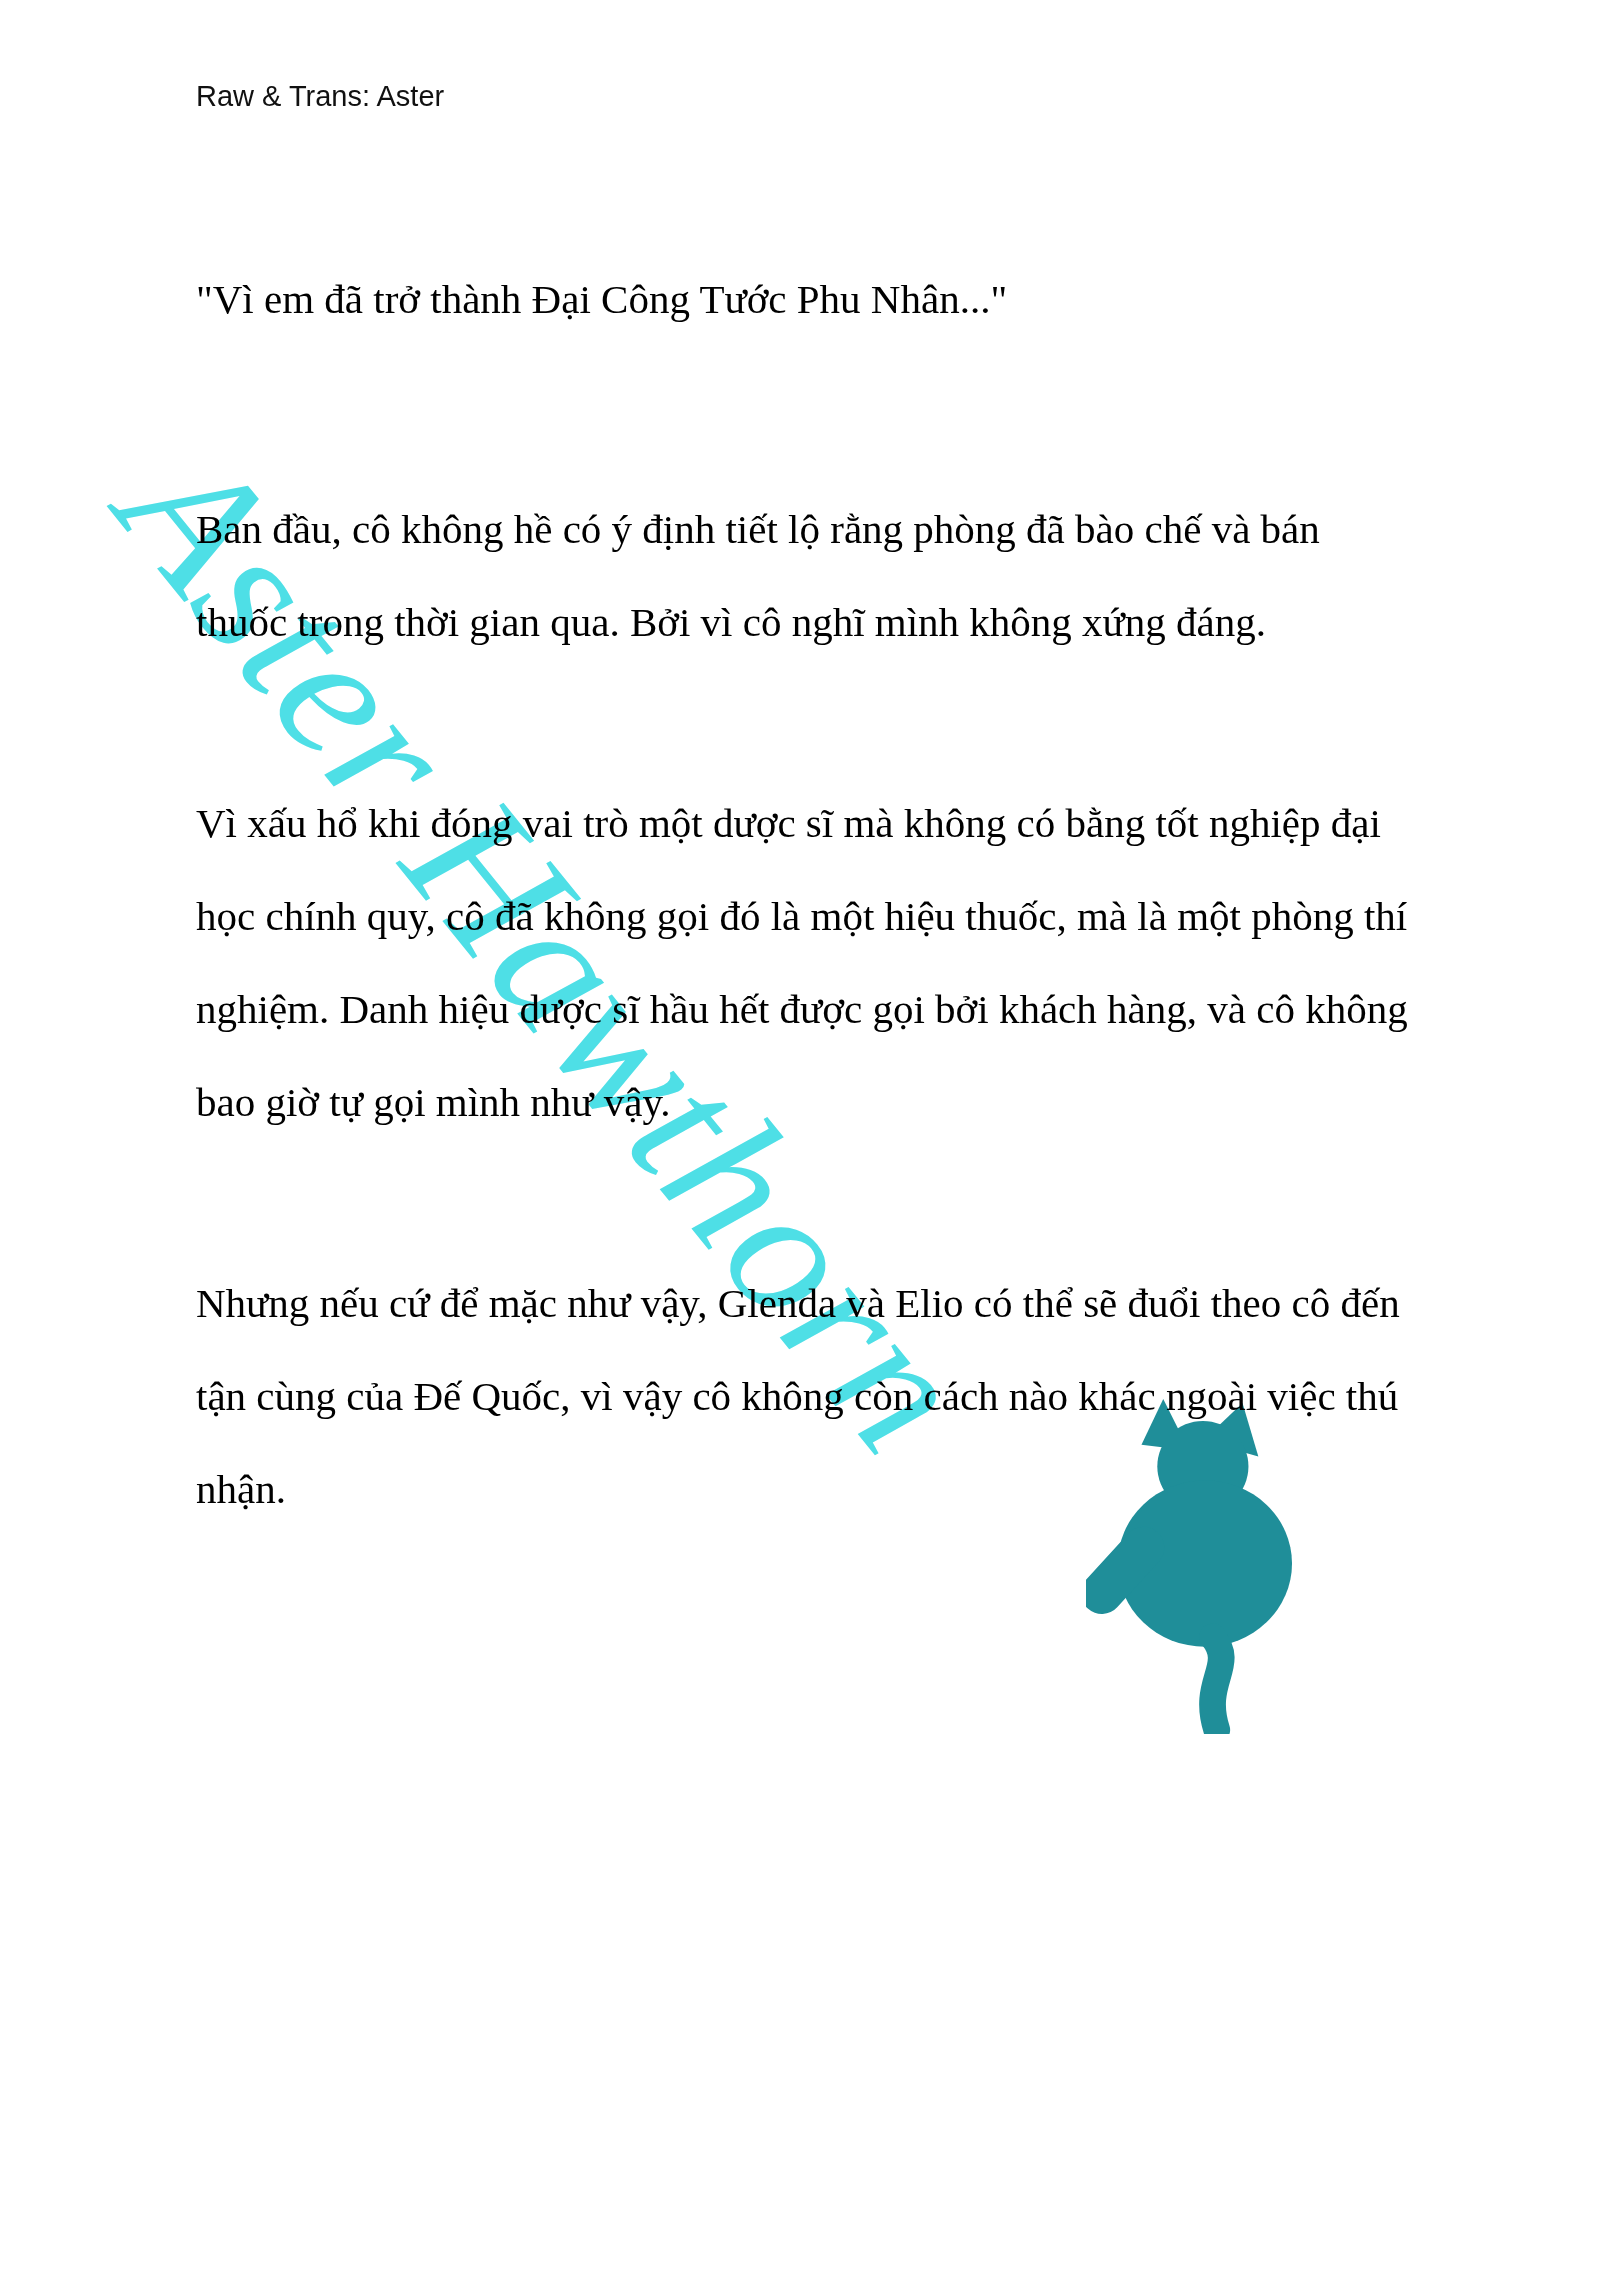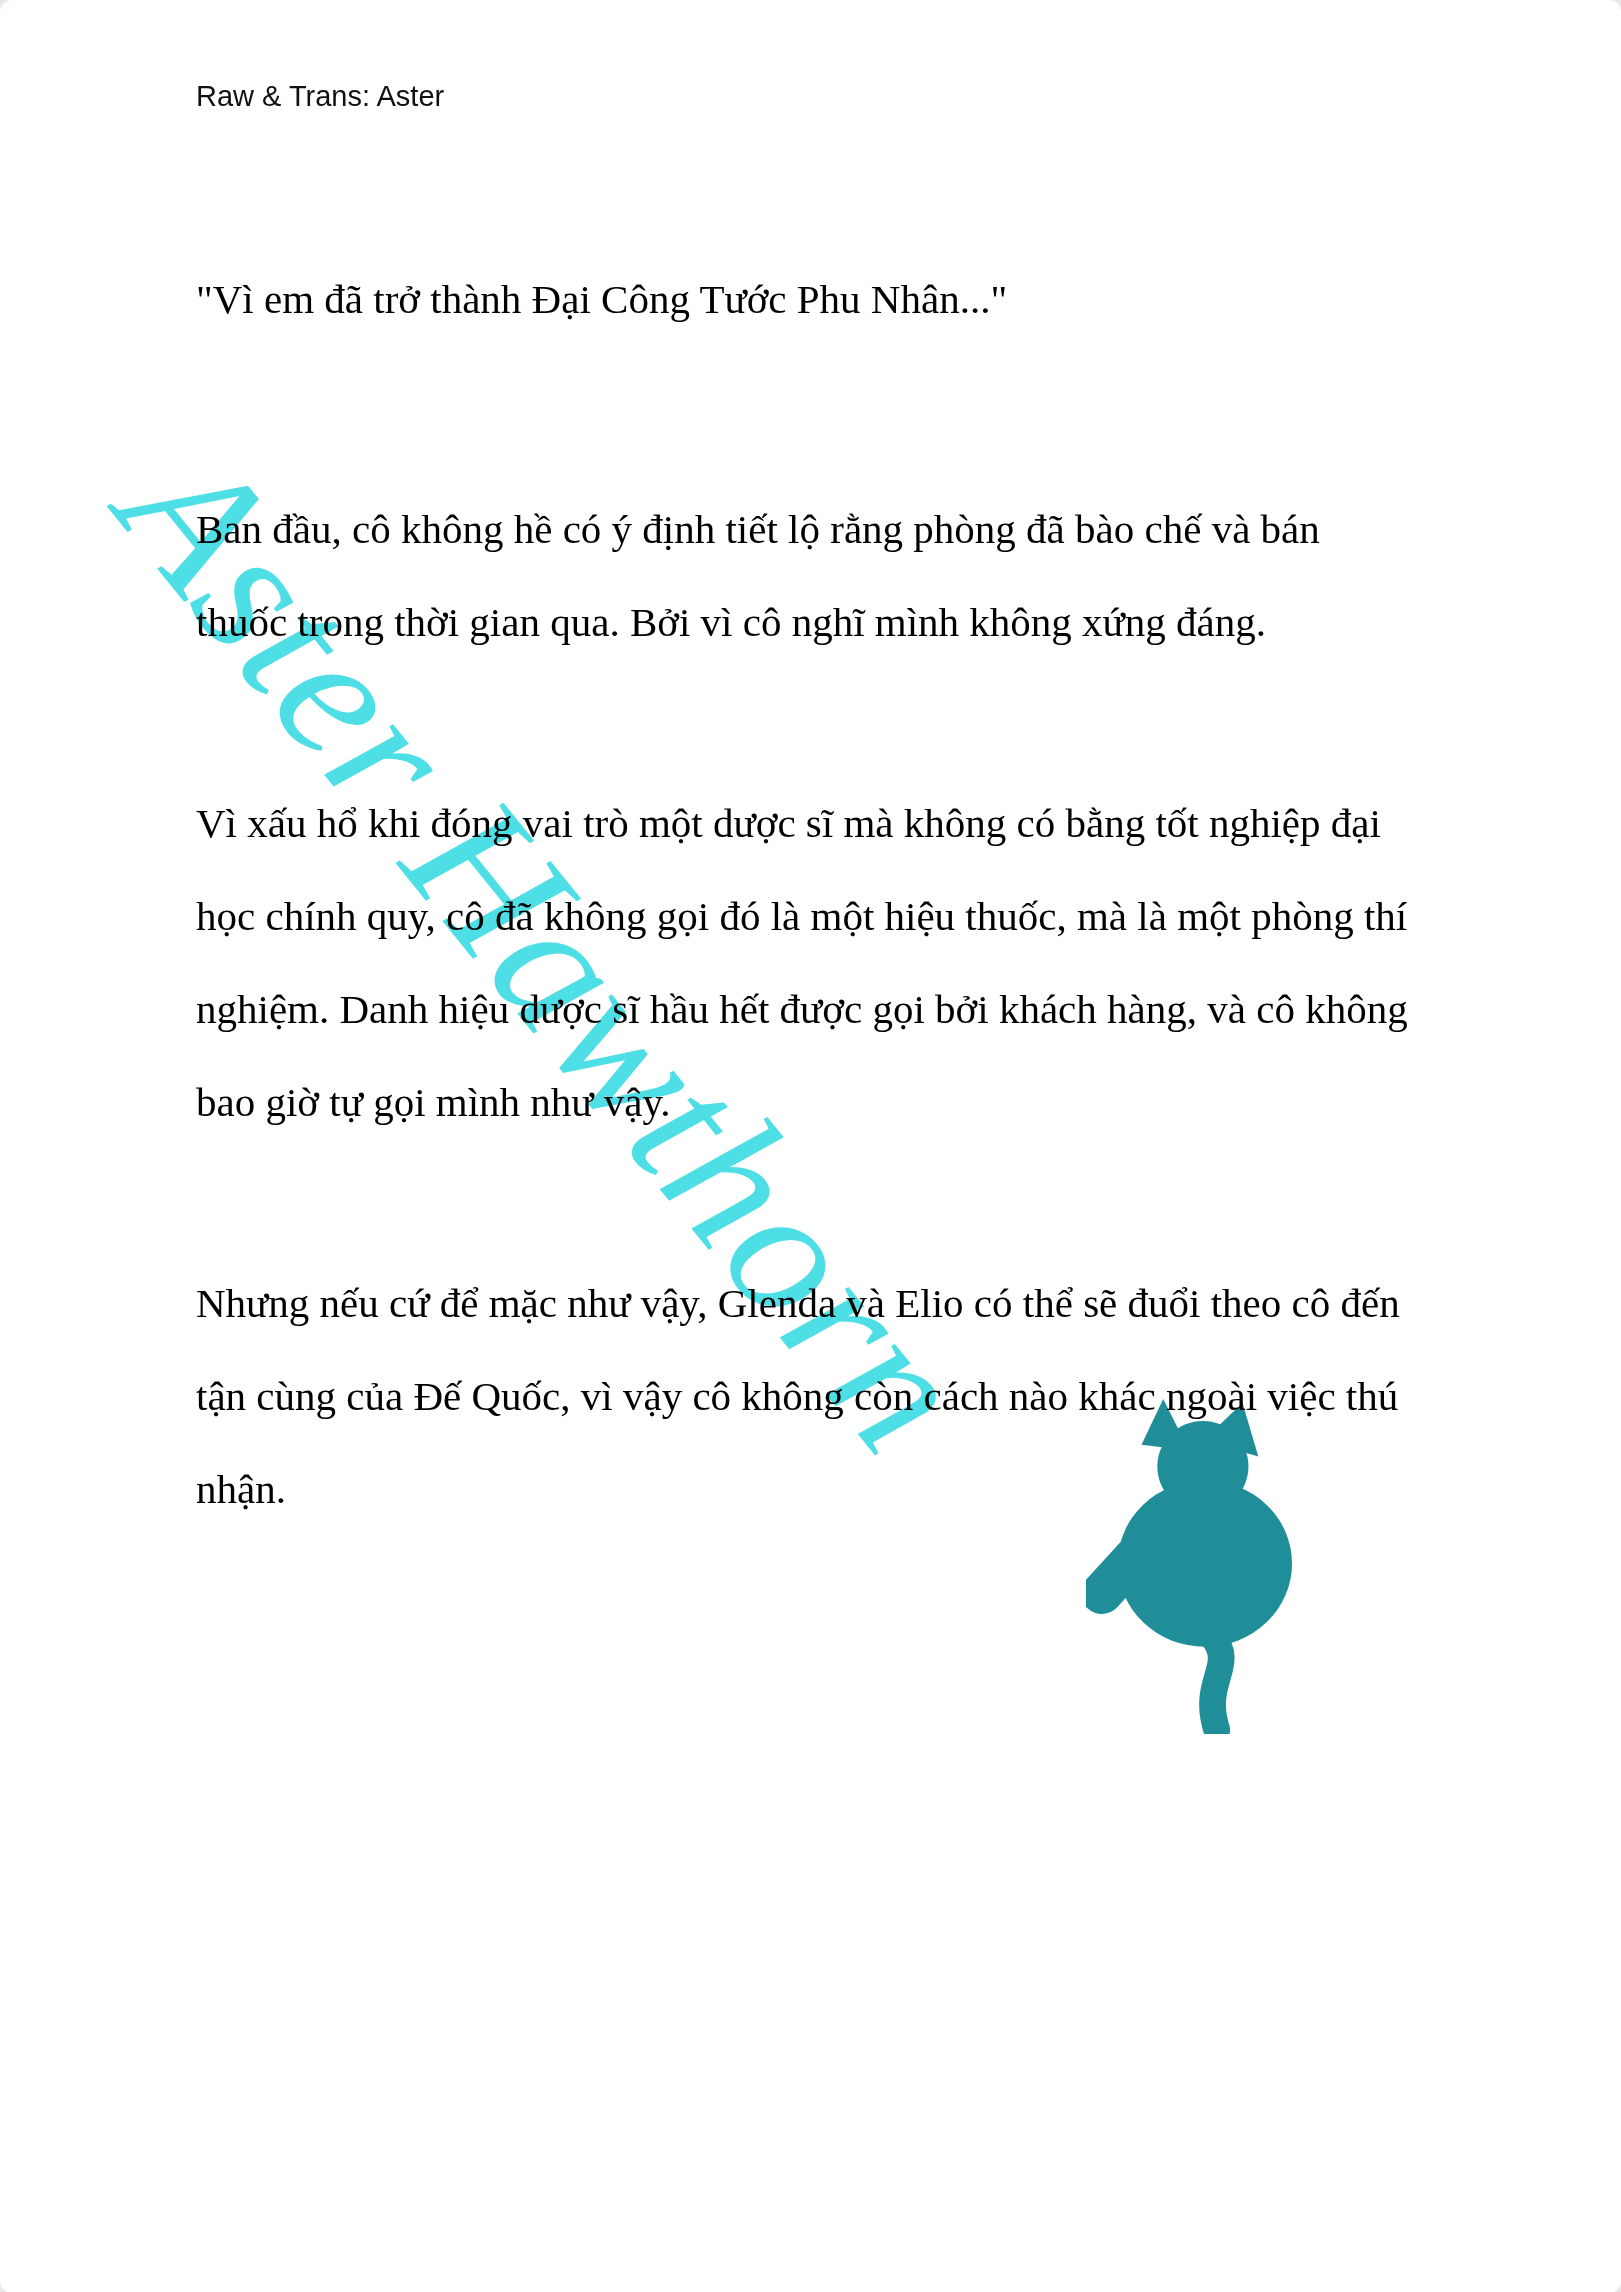--- a/index.html
+++ b/index.html
@@ -3,21 +3,20 @@
 <meta charset="utf-8">
 <style>
   html,body { margin:0; padding:0; background:#e8e8e8; }
   .page {
     position: relative;
     width: 1621px;
     height: 2293px;
     background: #ffffff;
     overflow: hidden;
     font-family: "Liberation Serif", serif;
-    border-radius: 12px;
   }
   .header {
     position: absolute;
     left: 196px;
     top: 80px;
     font-family: "Liberation Sans", sans-serif;
     font-size: 29px;
     color: #111111;
     z-index: 3;
   }

